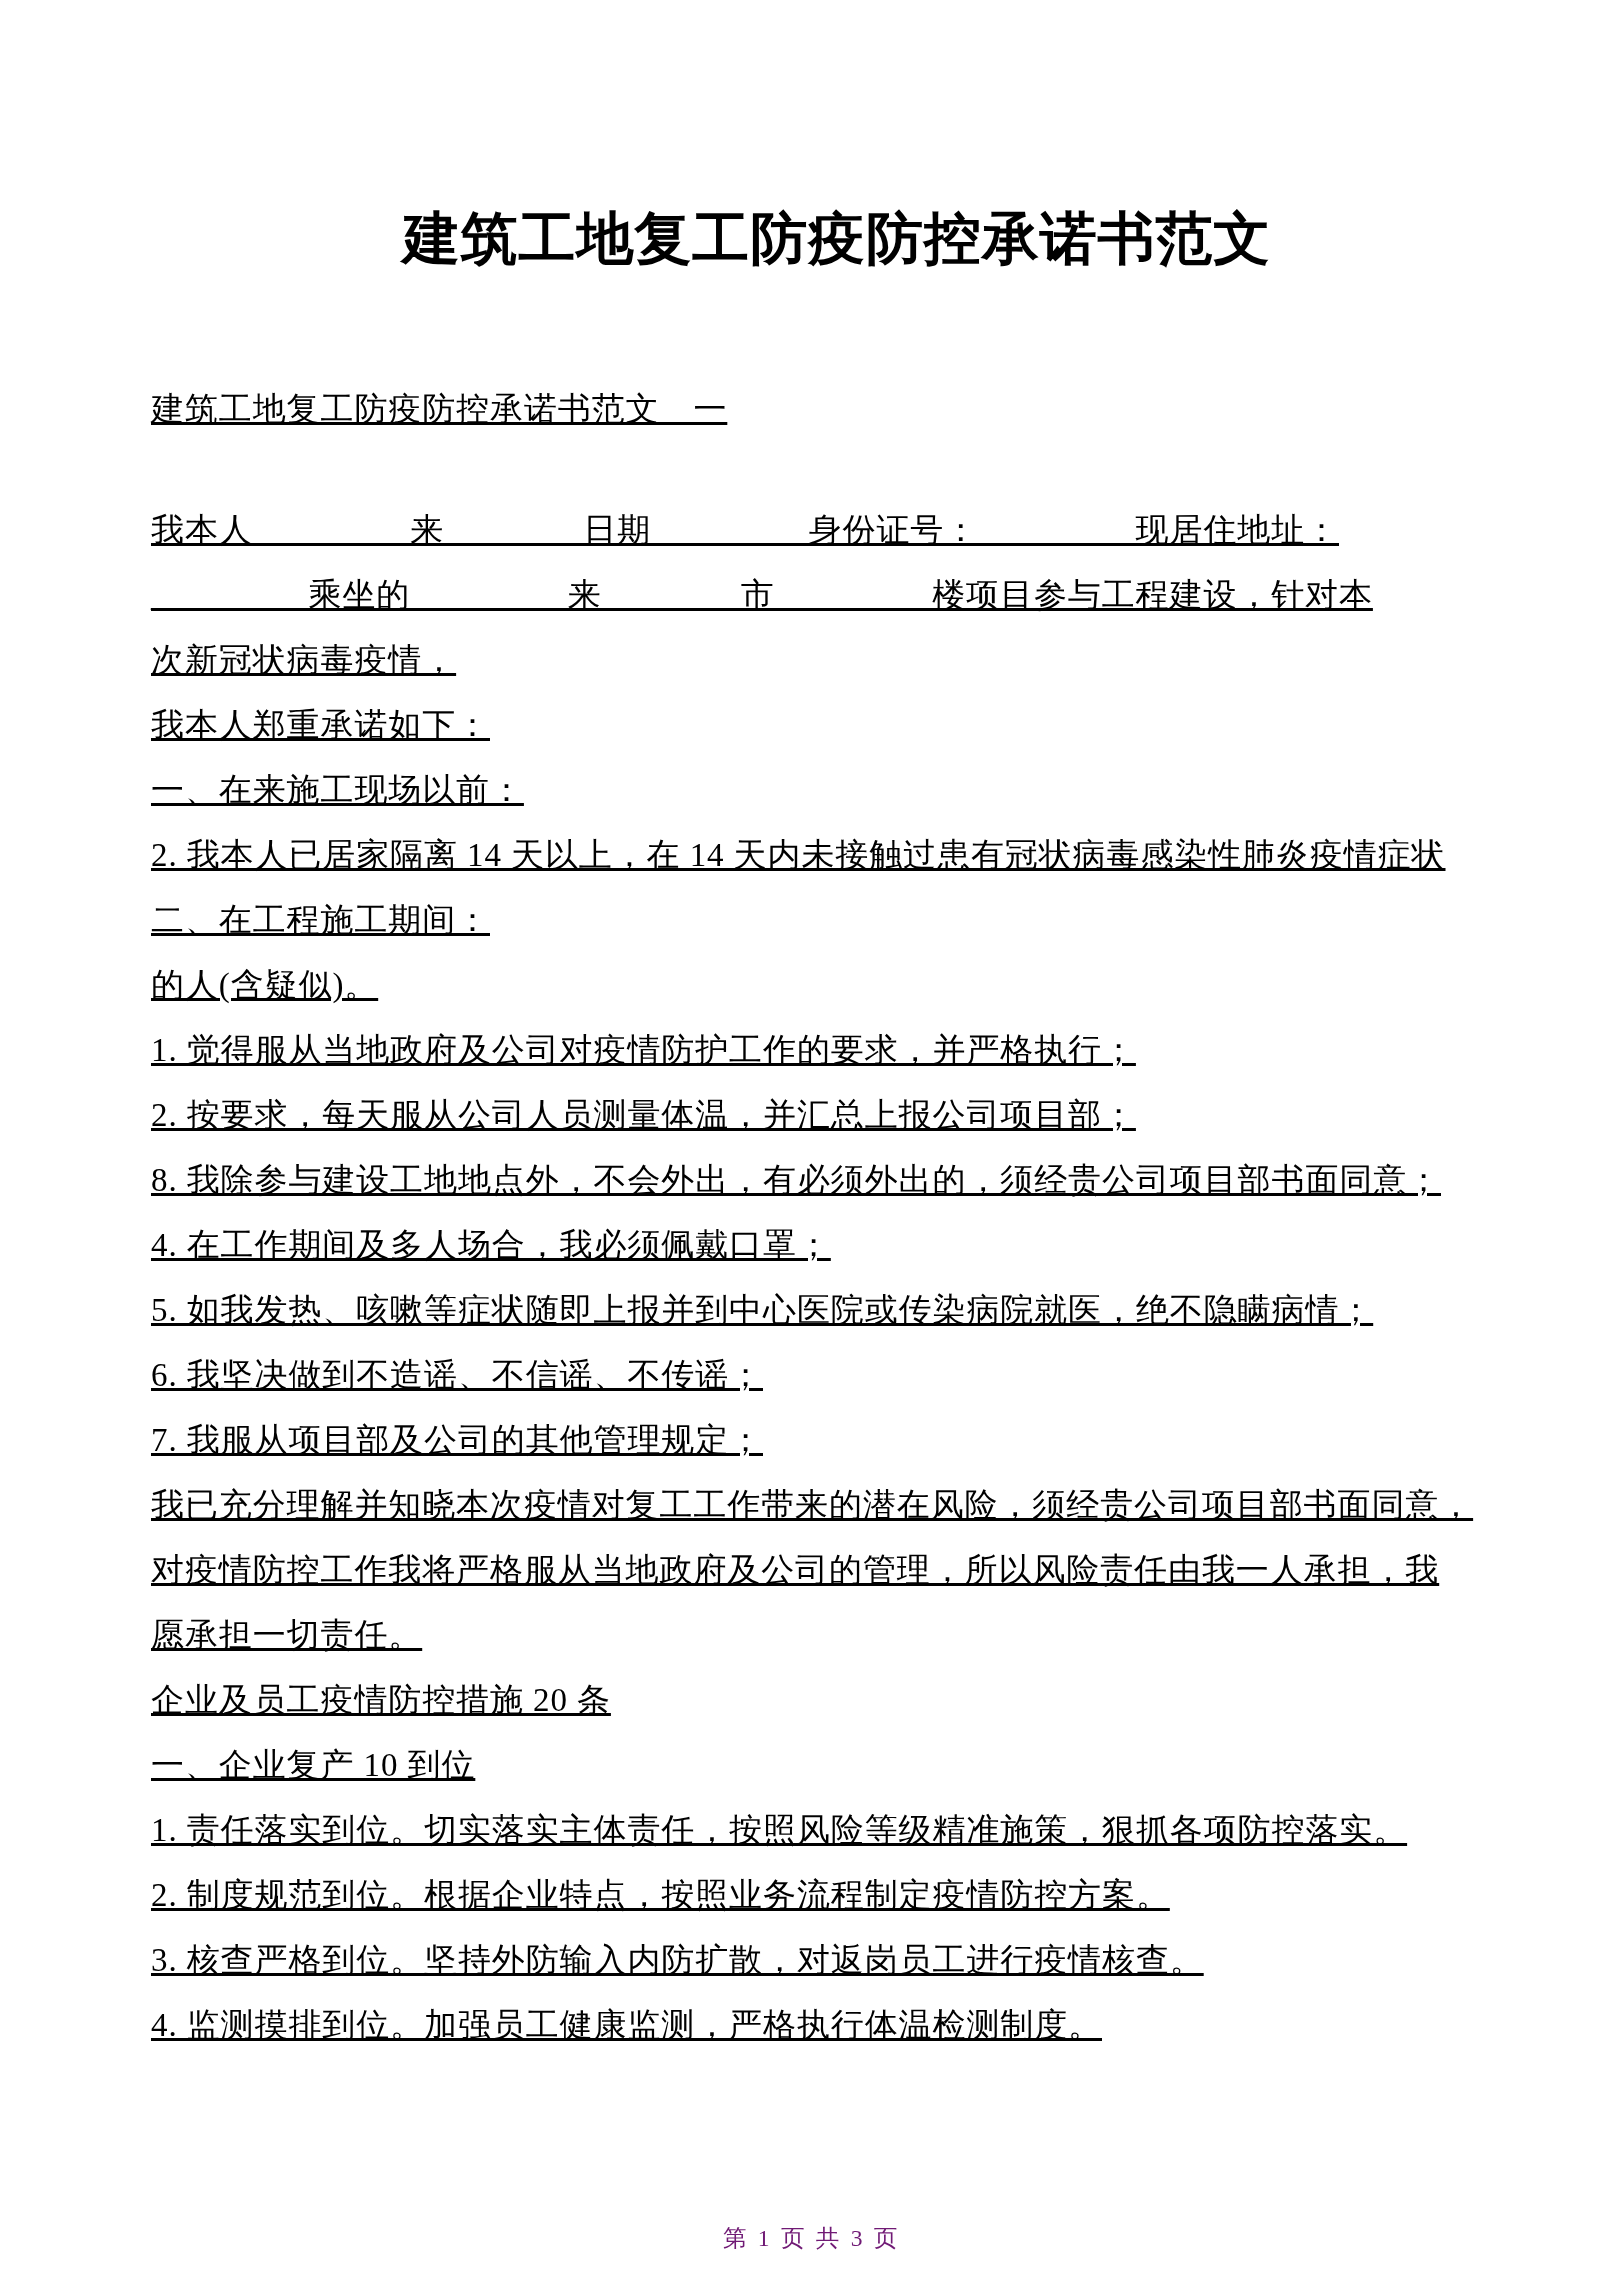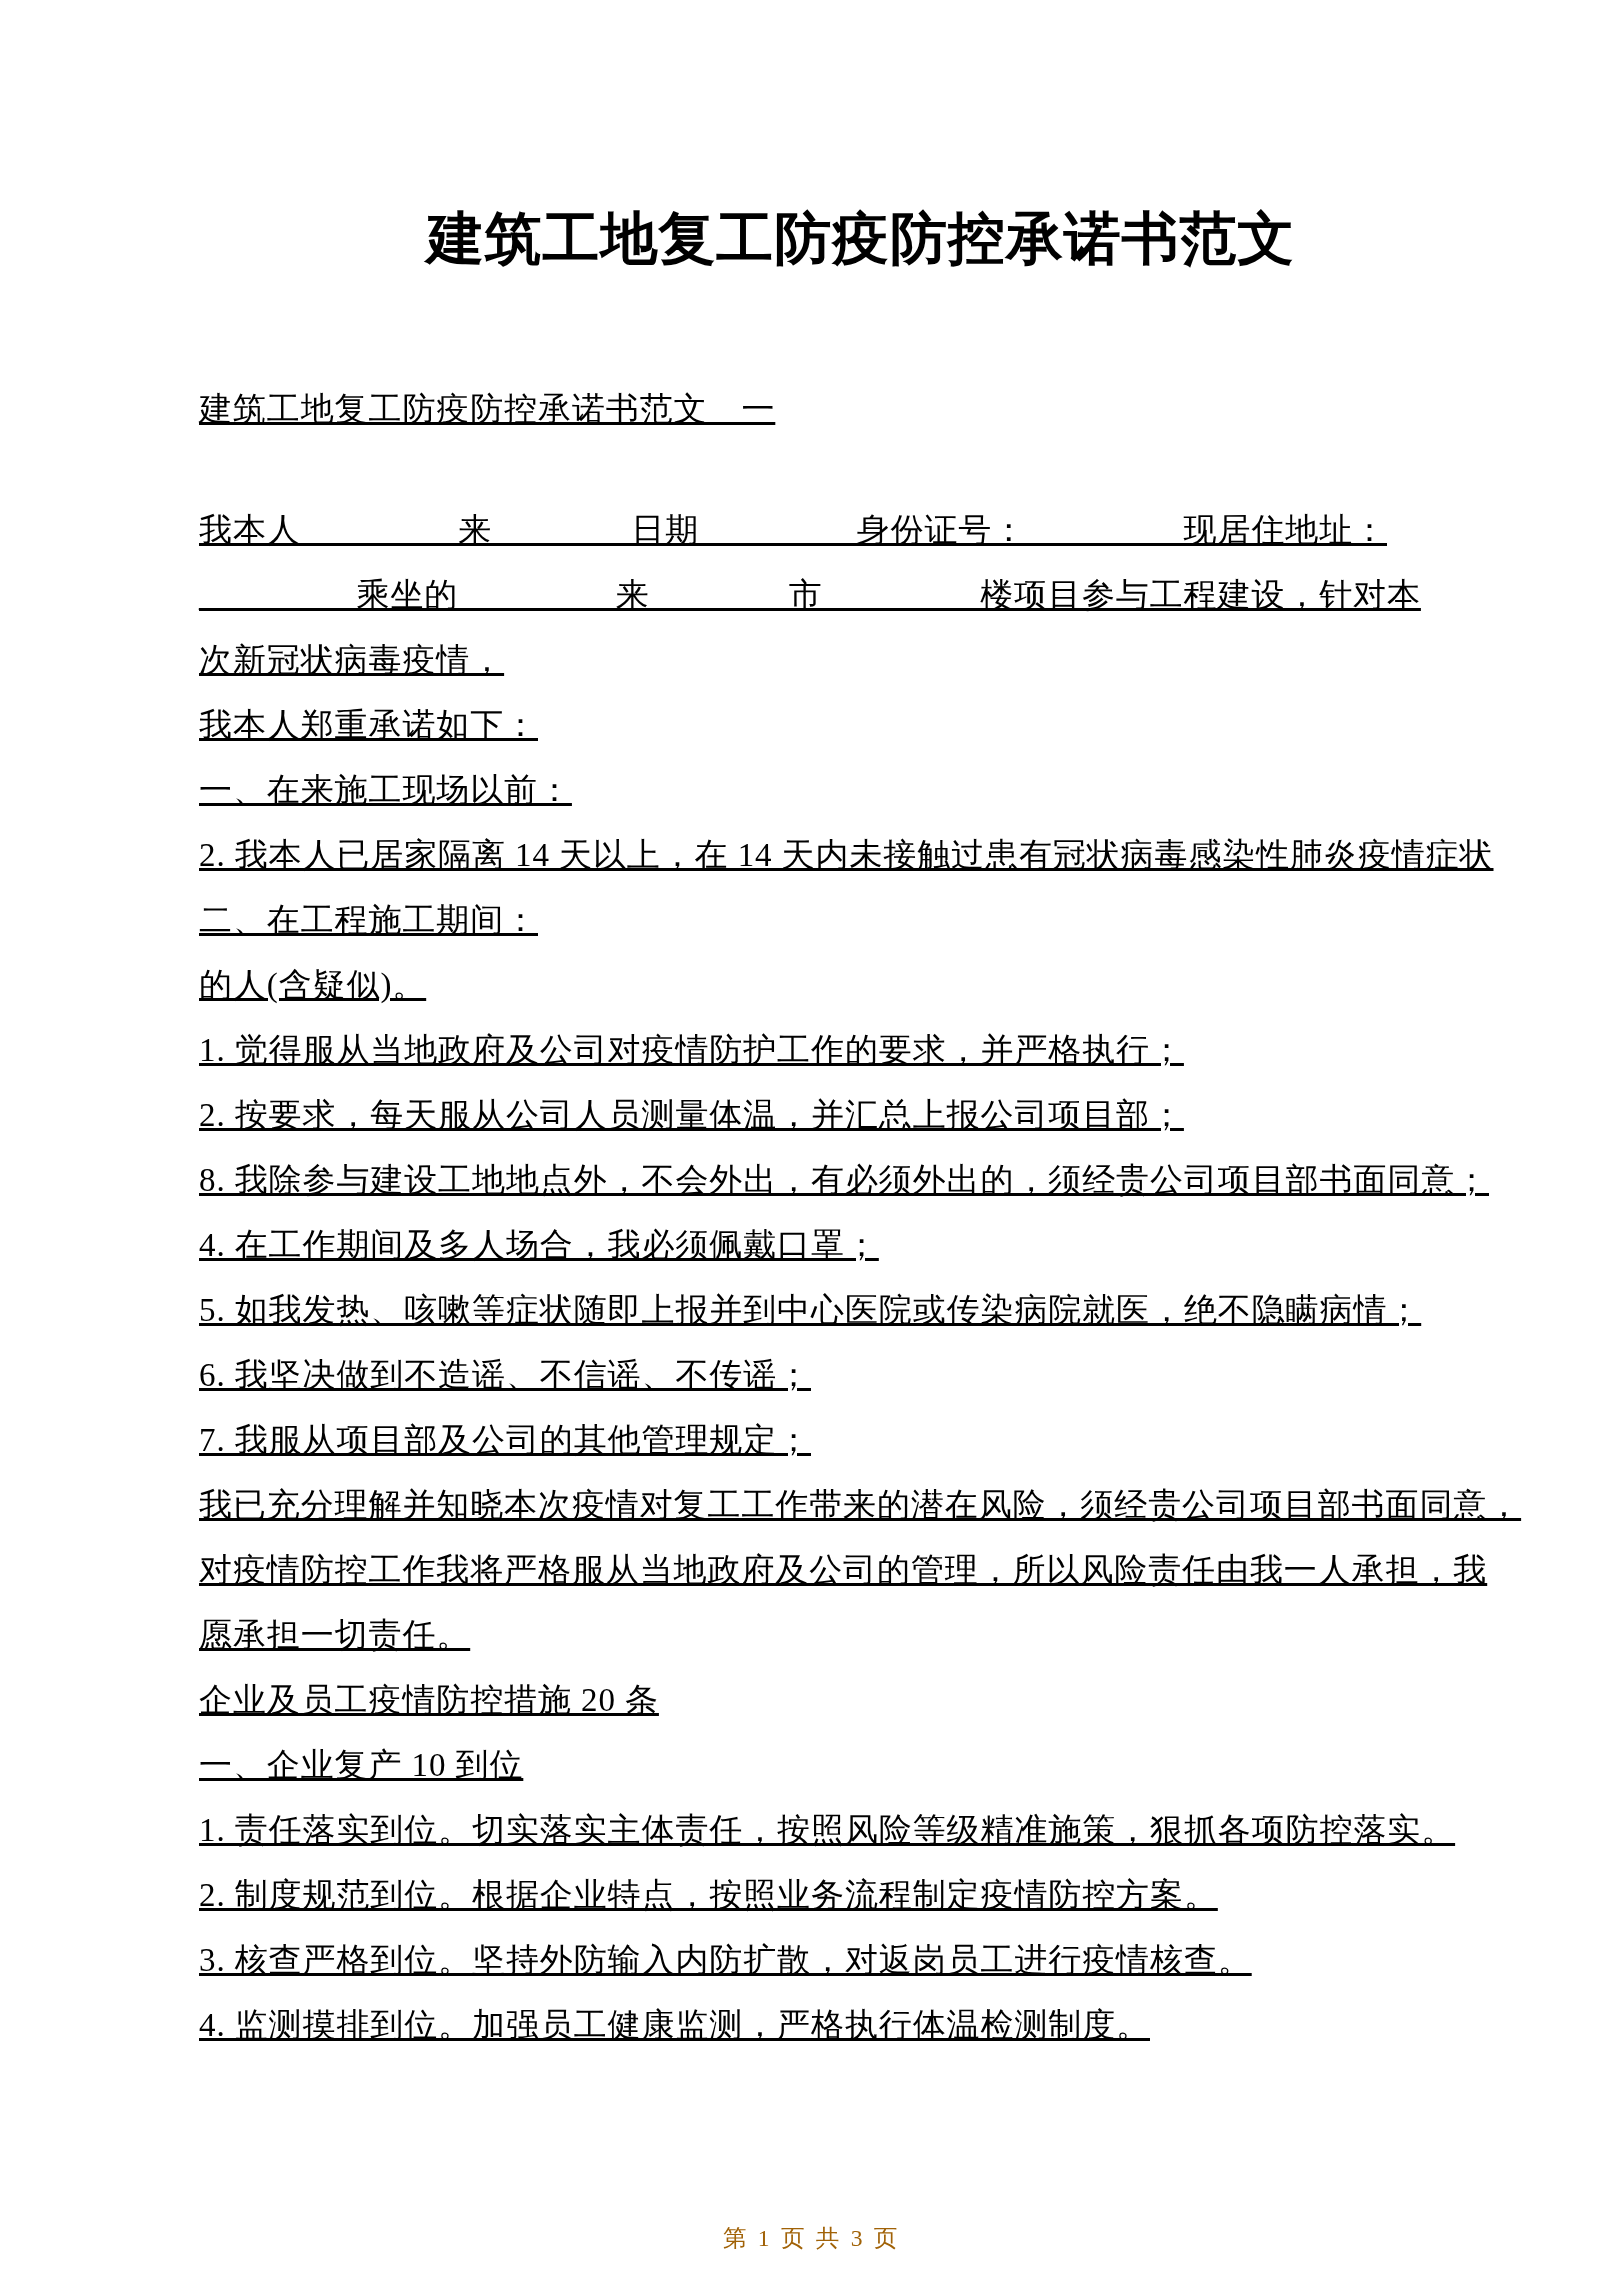--- a/index.html
+++ b/index.html
@@ -10,21 +10,20 @@
     position: relative;
     color: #000000;
     font-family: "Liberation Serif", "DejaVu Serif", serif;
     overflow: hidden;
   }
   .page {
     position: absolute;
     top: 0; left: 0; right: 0; bottom: 0;
     padding: 202px 100px 0 151px;
     box-sizing: border-box;
-    margin-left: 48px;
   }
   .doc-title {
     font-size: 57px;
     font-weight: bold;
     text-align: center;
     line-height: 73px;
     margin: 0 0 102px 0;
     letter-spacing: 0.9px;
     white-space: pre-wrap;
   }
@@ -38,21 +37,21 @@
   }
   .intro {
     margin-bottom: 56px;
   }
   .page-footer {
     position: absolute;
     left: 0; right: 0;
     bottom: 40px;
     text-align: center;
     font-size: 23.6px;
-    color: #a16207;
+    color: #701a75;
     letter-spacing: 2.7px;
     white-space: pre-wrap;
   }
 </style>
 </head>
 <body>
 
 <div class="page">
   <h1 class="doc-title">建筑工地复工防疫防控承诺书范文</h1>
   <p class="line intro">建筑工地复工防疫防控承诺书范文　一</p>

